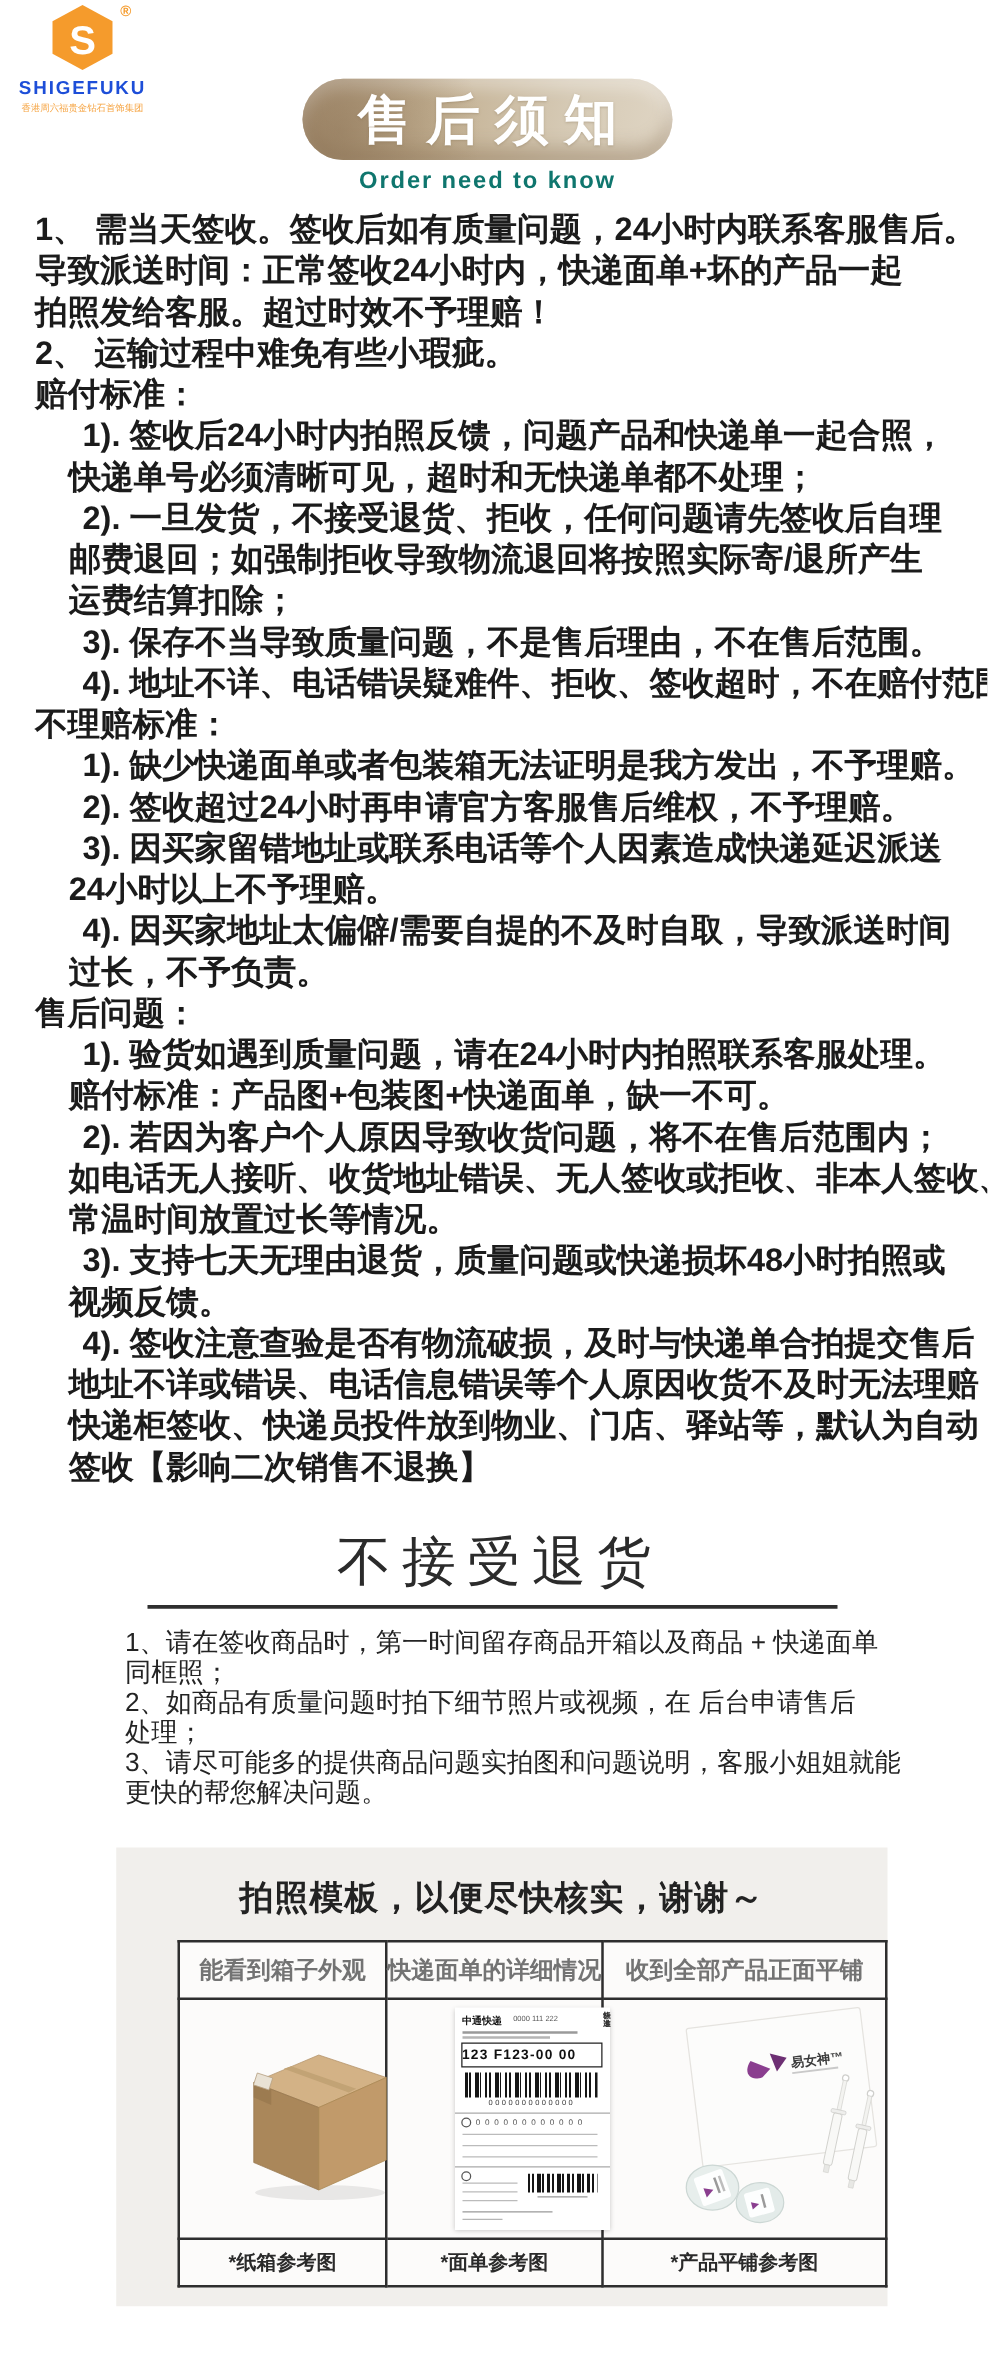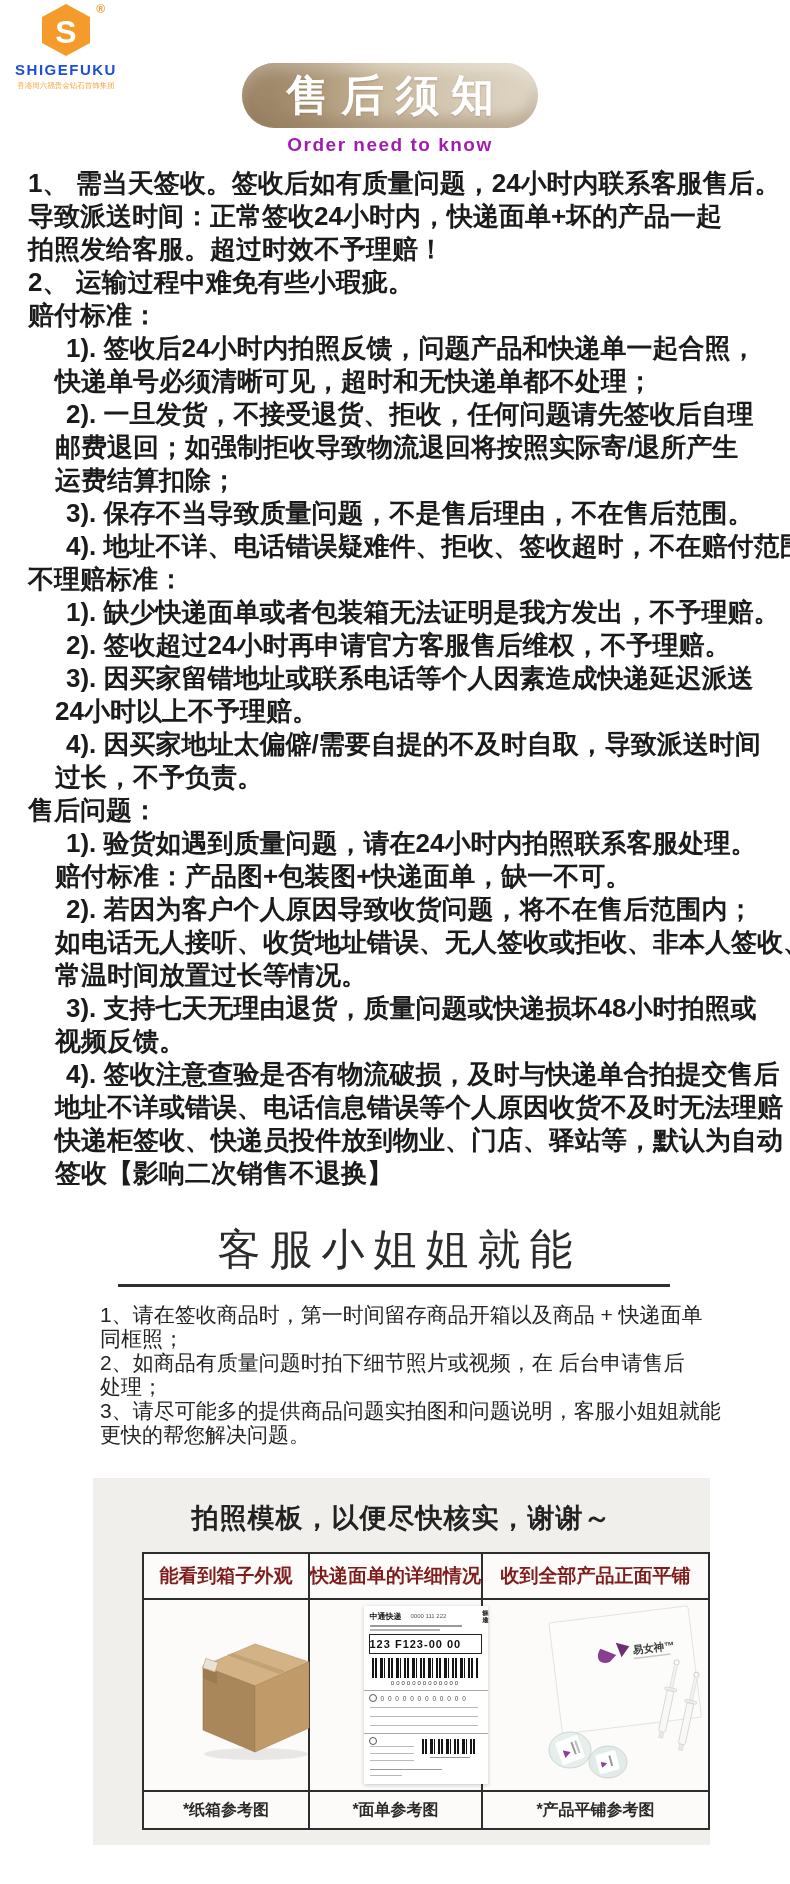--- a/index.html
+++ b/index.html
@@ -16,21 +16,21 @@
   
   .banner-pill{position:absolute;left:242px;top:63px;width:296px;height:65px;border-radius:33px;
        background:linear-gradient(100deg,#ac9476 0%,#c3b092 35%,#d5c9b4 70%,#e0d6c5 100%);
        box-shadow:inset 0 8px 12px rgba(255,255,255,.35), inset 0 -10px 14px rgba(135,110,80,.40);
        display:flex;align-items:center;justify-content:center;}
   .banner-pill::before{content:"";position:absolute;inset:0;border-radius:33px;
        background:radial-gradient(circle at 10% 65%, rgba(130,105,75,.45), rgba(0,0,0,0) 42%);}
   .banner-title{position:relative;color:#fff;font-size:43px;font-weight:700;letter-spacing:12px;text-indent:12px;
        text-shadow:0 1px 2px rgba(120,100,70,.35);}
   .subtitle{position:absolute;left:242px;top:134px;width:296px;text-align:center;
-       color:#a21caf;font-size:19px;font-weight:600;letter-spacing:1.5px;}
+       color:#0f766e;font-size:19px;font-weight:600;letter-spacing:1.5px;}
 
   
   .notice{position:absolute;left:0;top:167px;width:790px;}
   .notice p{margin:0;line-height:33px;font-size:26px;font-weight:700;color:#1b1b1b;white-space:nowrap;}
   .notice p.ind-0{padding-left:28px;}
   .notice p.ind-1{padding-left:55px;}
   .notice p.ind-2{padding-left:66px;}
 
   
   .tpl-title{position:absolute;left:0;top:1221px;width:790px;text-align:center;
@@ -38,21 +38,21 @@
   .tpl-divider{position:absolute;left:118px;top:1284px;width:552px;height:3px;background:#2f2f2f;}
   .tpl-list{position:absolute;left:100px;top:1303px;}
   .tpl-list p{margin:0;line-height:24px;font-size:21px;font-weight:500;color:#242424;white-space:nowrap;}
 
   
   .gray-box{position:absolute;left:93px;top:1478px;width:617px;height:367px;background:#f1efec;}
   .box-title{position:absolute;left:0;top:22px;width:100%;text-align:center;
        font-size:27px;font-weight:700;color:#222;letter-spacing:1px;}
   .photo-table{position:absolute;left:49px;top:74px;border-collapse:collapse;table-layout:fixed;}
   .photo-table td{border:2px solid #2e2e2e;background:#fcfbfa;padding:0;text-align:center;vertical-align:middle;}
-  .photo-table td.hd{height:44px;font-size:19px;font-weight:700;color:#7f1d1d;}
+  .photo-table td.hd{height:44px;font-size:19px;font-weight:700;color:#737373;}
   .photo-table td.img{height:190px;}
   .photo-table td.cap{height:36px;font-size:16px;font-weight:700;color:#2a2a2a;}
   .cell-art{position:relative;width:100%;height:190px;display:flex;align-items:center;justify-content:center;padding-left:30px;}
 
   
   .wb{position:relative;width:124px;height:178px;background:#fff;box-shadow:0 1px 4px rgba(0,0,0,.22);}
   .wb *{position:absolute;}
   .wb-courier{left:6px;top:5px;font-size:8px;font-weight:700;color:#111;white-space:nowrap;}
   .wb-phone{left:47px;top:7px;font-size:6px;color:#555;white-space:nowrap;}
   .wb-svc{right:5px;top:4px;font-size:6px;line-height:7px;color:#333;text-align:right;font-weight:700;}
@@ -129,21 +129,21 @@
       <p class="ind-1">如电话无人接听、收货地址错误、无人签收或拒收、非本人签收、</p>
       <p class="ind-1">常温时间放置过长等情况。</p>
       <p class="ind-2">3). 支持七天无理由退货，质量问题或快递损坏48小时拍照或</p>
       <p class="ind-1">视频反馈。</p>
       <p class="ind-2">4). 签收注意查验是否有物流破损，及时与快递单合拍提交售后；</p>
       <p class="ind-1">地址不详或错误、电话信息错误等个人原因收货不及时无法理赔；</p>
       <p class="ind-1">快递柜签收、快递员投件放到物业、门店、驿站等，默认为自动</p>
       <p class="ind-1">签收【影响二次销售不退换】</p>
     </div>
 
-  <div class="tpl-title">客服小姐姐就能</div>
+  <div class="tpl-title">不接受退货</div>
   <div class="tpl-divider"></div>
   <div class="tpl-list">
 
   <p>1、请在签收商品时，第一时间留存商品开箱以及商品 + 快递面单</p>
       <p>同框照；</p>
       <p>2、如商品有质量问题时拍下细节照片或视频，在 后台申请售后</p>
       <p>处理；</p>
       <p>3、请尽可能多的提供商品问题实拍图和问题说明，客服小姐姐就能</p>
       <p>更快的帮您解决问题。</p>
     </div>

